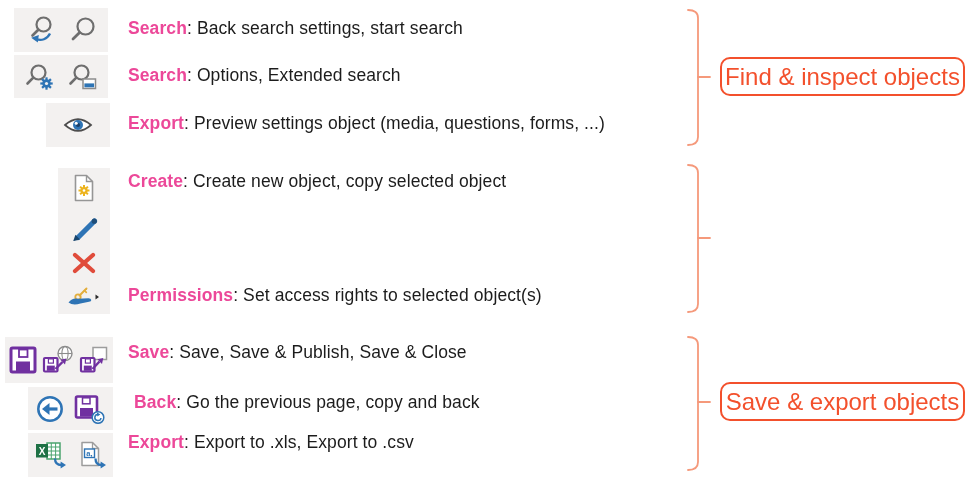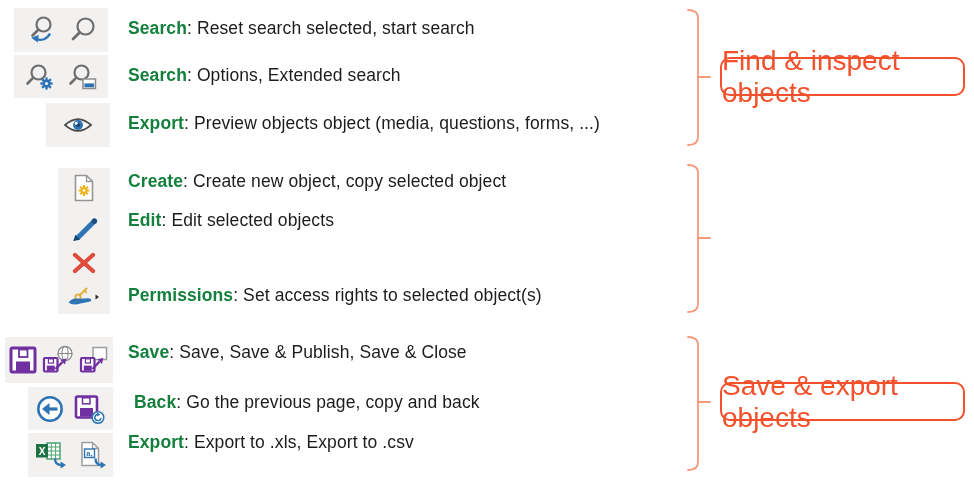--- a/index.html
+++ b/index.html
@@ -13,26 +13,26 @@
   }
   .strip {
     position:absolute; background:#F3F1F0;
     display:flex; flex-direction:column; align-items:center;
     justify-content:space-between; padding:5px 0; box-sizing:border-box;
   }
   .desc {
     position:absolute; left:128px; font-size:17.5px; line-height:21px;
     color:#1C1C1C; white-space:nowrap; letter-spacing:0.1px;
   }
-  .desc b { font-weight:700; color:#15803d; }
+  .desc b { font-weight:700; color:#ec4899; }
   .desc.indent { padding-left:6px; }
   .callout {
     position:absolute; left:720px; width:241px; height:35px;
     border:2.5px solid #F3502C; border-radius:10px;
-    color:#F3502C; font-size:28px;
+    color:#F3502C; font-size:24px;
     display:flex; align-items:center; justify-content:center;
     background:#ffffff;
   }
   .bracket { position:absolute; }
   svg { display:block; }
 </style>
 </head>
 <body>
 
 <div class="canvas">
@@ -171,26 +171,25 @@
     <svg width="32" height="30" viewBox="0 0 32 30">
       <path d="M7,2.5 H17.5 L23.5,8.5 V25.5 H7 Z" fill="#ffffff" stroke="#9C9C9C" stroke-width="1.5" stroke-linejoin="round"></path>
       <path d="M17.5,2.5 V8.5 H23.5" fill="none" stroke="#9C9C9C" stroke-width="1.3"></path>
       <rect x="9.5" y="9" width="10" height="8.5" fill="#ffffff" stroke="#2E74B5" stroke-width="1.4"></rect>
       <text x="14.5" y="15.6" font-size="7.5" font-weight="bold" fill="#2E74B5" text-anchor="middle" font-family="Liberation Sans, sans-serif">a,</text>
       <path d="M20.5,18.5 Q20.5,25 26.5,25" stroke="#2E74B5" stroke-width="2.3" fill="none"></path>
       <polygon points="25.6,21.6 31,25 25.6,28.4" fill="#2E74B5"></polygon>
     </svg>
   </div>
 
-  <div class="desc" style="top:18px"><b>Search</b><span>: Reset search selected, start search</span></div>
+  <div class="desc" style="top:18px"><b>Search</b><span>: Back search settings, start search</span></div>
   <div class="desc" style="top:65px"><b>Search</b><span>: Options, Extended search</span></div>
-  <div class="desc" style="top:113px"><b>Export</b><span>: Preview objects object (media, questions, forms, ...)</span></div>
+  <div class="desc" style="top:113px"><b>Export</b><span>: Preview settings object (media, questions, forms, ...)</span></div>
 
   <div class="desc" style="top:171px"><b>Create</b><span>: Create new object, copy selected object</span></div>
-  <div class="desc" style="top:210px"><b>Edit</b><span>: Edit selected objects</span></div>
   <div class="desc" style="top:285px"><b>Permissions</b><span>: Set access rights to selected object(s)</span></div>
 
   <div class="desc" style="top:342px"><b>Save</b><span>: Save, Save &amp; Publish, Save &amp; Close</span></div>
   <div class="desc indent" style="top:392px"><b>Back</b><span>: Go the previous page, copy and back</span></div>
   <div class="desc" style="top:432px"><b>Export</b><span>: Export to .xls, Export to .csv</span></div>
 
   <svg class="bracket" style="left:687px; top:9px" width="26" height="140" viewBox="0 0 26 140">
     <path d="M1,1 Q11,1 11,9 V128 Q11,136 1,136" fill="none" stroke="#F5997B" stroke-width="1.8" stroke-linecap="round"></path>
     <line x1="11" y1="68" x2="23" y2="68" stroke="#F5997B" stroke-width="1.8" stroke-linecap="round"></line>
   </svg>

